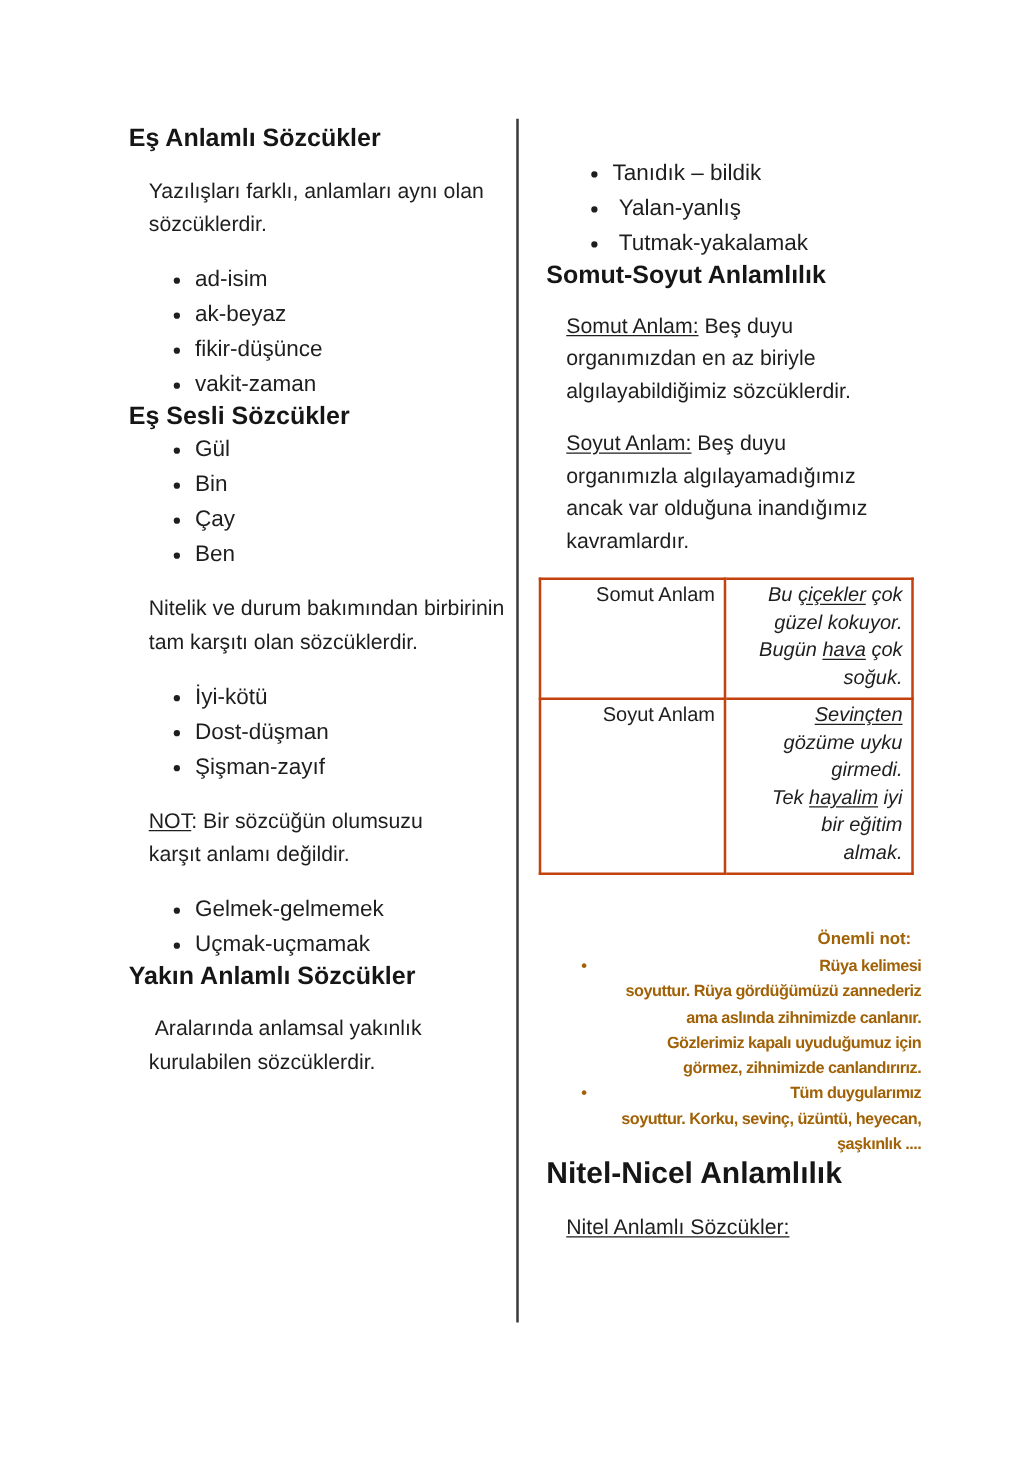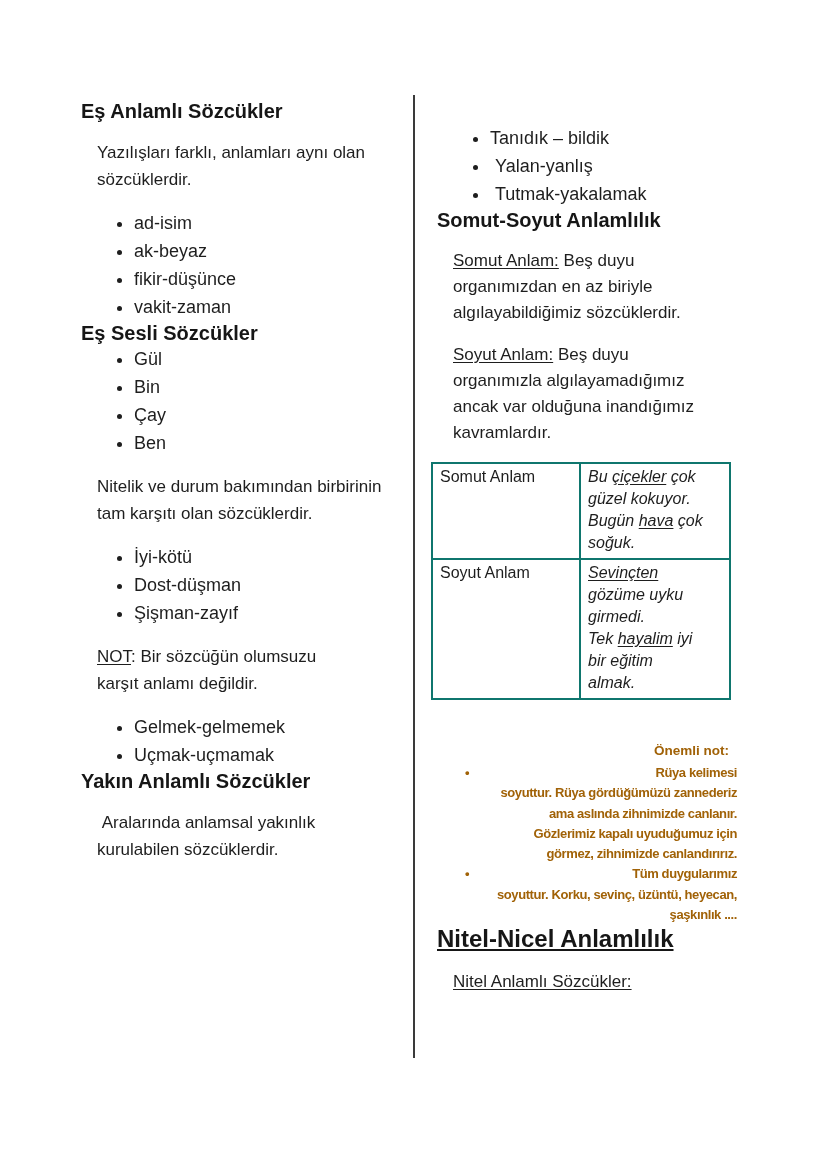--- a/index.html
+++ b/index.html
@@ -4,24 +4,24 @@
 <style>
   html,body{margin:0;padding:0;}
   body{
     width:828px;height:1171px;background:#ffffff;
     font-family:"Liberation Sans",sans-serif;color:#1e1e1e;
     position:relative;overflow:hidden;
   }
   .page{position:absolute;inset:0;background:#ffffff;}
   .divider{position:absolute;left:413px;top:95px;width:2px;height:963px;background:#3a3a3a;}
   .col{position:absolute;}
-  .col-left{left:81px;top:99px;width:288px;}
+  .col-left{left:103px;top:99px;width:288px;}
   .col-right{left:437px;top:124px;width:292px;}
   h2.sec{font-size:20px;line-height:24px;font-weight:bold;margin:0;color:#161616;}
-  h1.big{font-size:24px;line-height:28px;font-weight:bold;margin:0;color:#161616;text-decoration:underline;}
+  h1.big{font-size:24px;line-height:28px;font-weight:bold;margin:0;color:#161616;}
   p.body{font-size:17px;line-height:27px;margin:16px;white-space:pre-wrap;width:285px;}
   .col-right p.body{width:265px;line-height:26px;}
   ul.blist{list-style:disc;margin:0;padding-left:53px;font-size:18px;}
   ul.blist li{line-height:28px;white-space:pre-wrap;}
   u{text-underline-offset:2px;}
   
   .l-p1{margin-top:19px;}
   .l-ul1{margin-top:15px;}
   .l-h2{margin-top:10px;}
   .l-p2{margin-top:17px;}
@@ -34,22 +34,22 @@
   .l-ul4 li{line-height:27px;}
   .l-h4{margin-top:0px;}
   .l-p5{margin-top:20px;}
   
   .r-h1{margin-top:10px;}
   .r-p1{margin-top:21px;}
   .r-p2{margin-top:6px;}
   
   table.sem{border-collapse:collapse;margin-top:0px;margin-left:-6px;table-layout:fixed;width:294px;}
   table.sem td{
-    border:2px solid #0f766e;vertical-align:top;
-    font-size:16px;line-height:22px;padding:2px 7px 4px 7px;
+    border:2px solid #c2410c;vertical-align:top;
+    font-size:16px;line-height:22px;padding:2px 7px 4px 7px;text-align:right;
   }
   td.c1{width:132px;}
   td.c2{width:134px;font-style:italic;}
   
   .note{margin-top:41px;margin-left:52px;font-weight:bold;font-size:13.5px;line-height:20px;color:#a16207;text-align:right;}
   .note-items{margin-top:2px;margin-left:-24px;}
   .note-item{position:relative;margin-left:0px;}
   .note-bullet{position:absolute;left:0;top:0;font-size:13px;}
   .note-text{margin-left:24px;width:248px;text-indent:143px;font-size:13px;line-height:20.3px;letter-spacing:-0.4px;}
   .r-bigh{margin-top:52px;}

